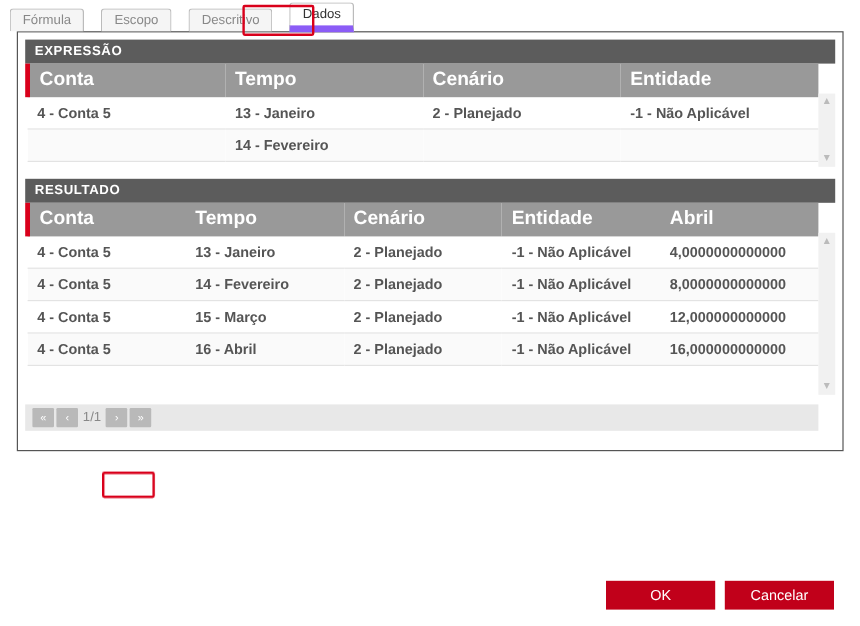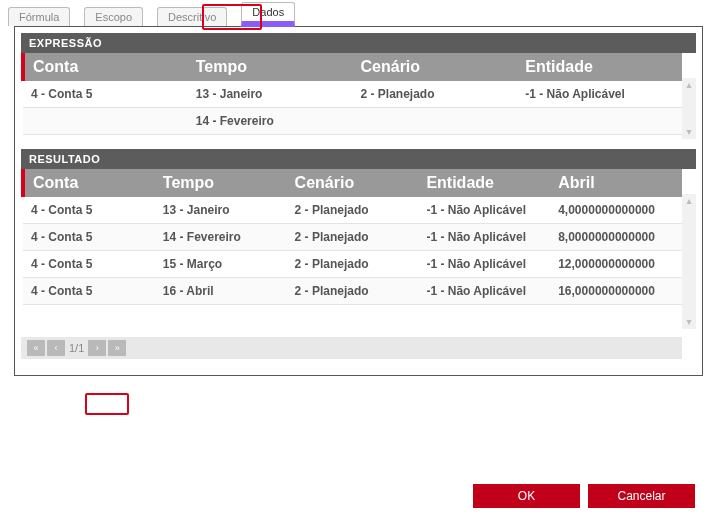--- a/index.html
+++ b/index.html
@@ -151,21 +151,21 @@
     position: absolute;
     bottom: 14px;
     right: 22px;
     display: flex;
     gap: 8px;
   }
   .btn {
     background: #c1001a;
     color: #fff;
     border: none;
-    width: 107px;
+    width: 91px;
     height: 24px;
     font-size: 12px;
     cursor: pointer;
     text-align: center;
   }
   .resultado-box {
     border: none;
   }
 </style>
 </head>

